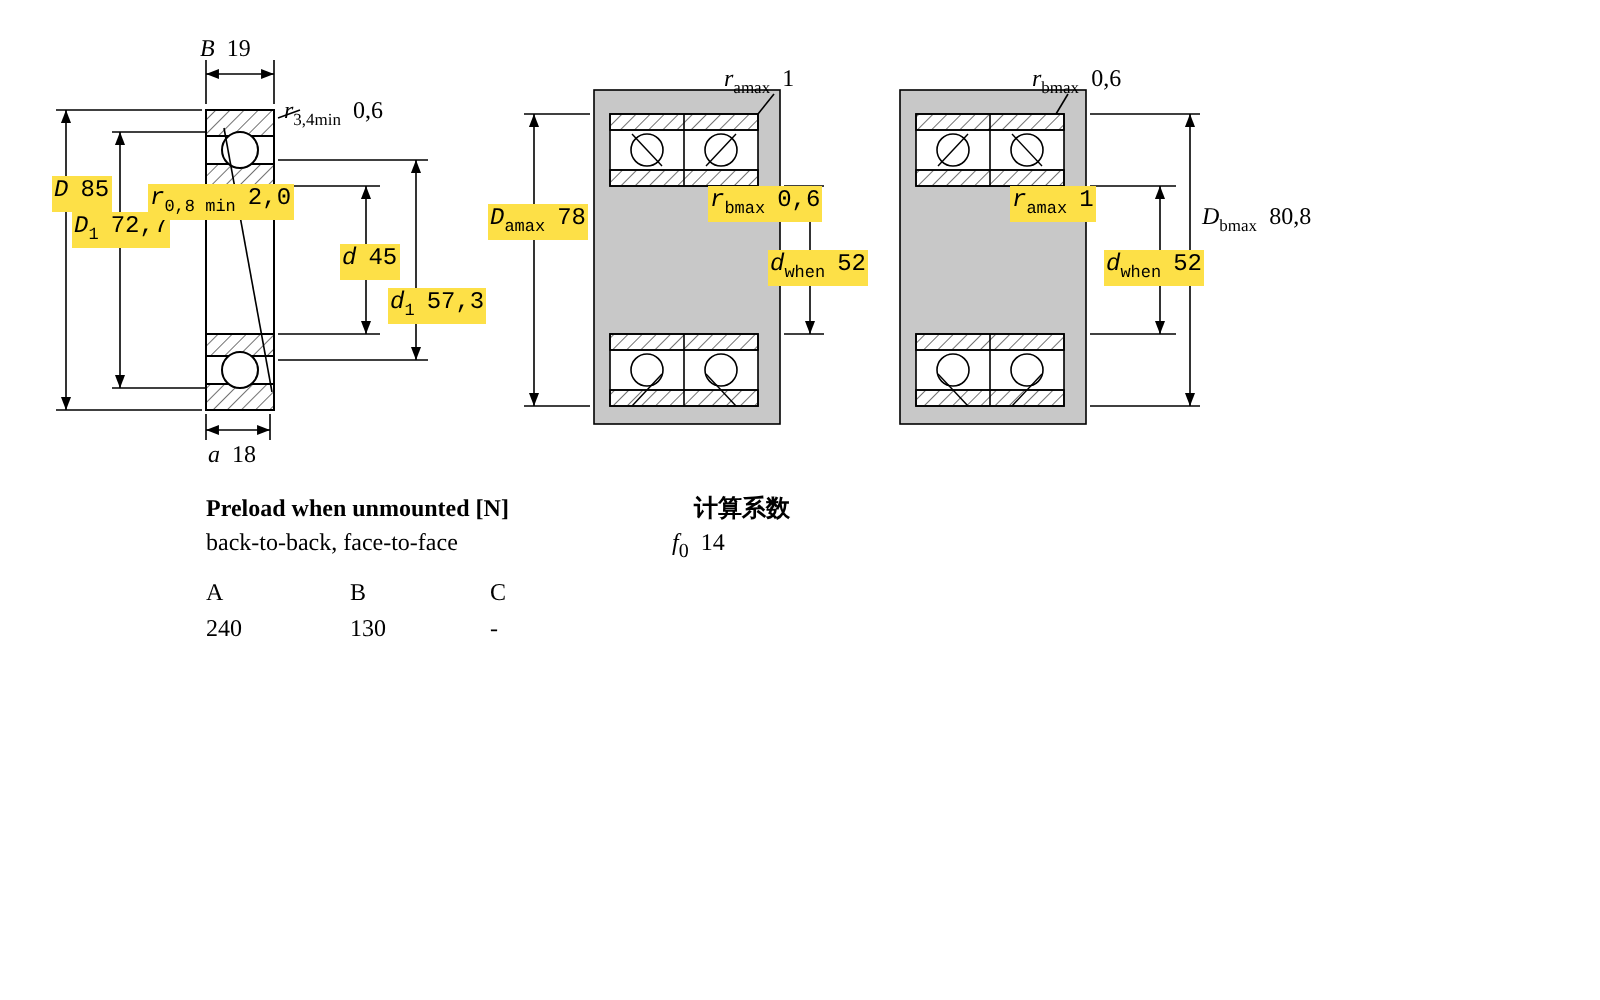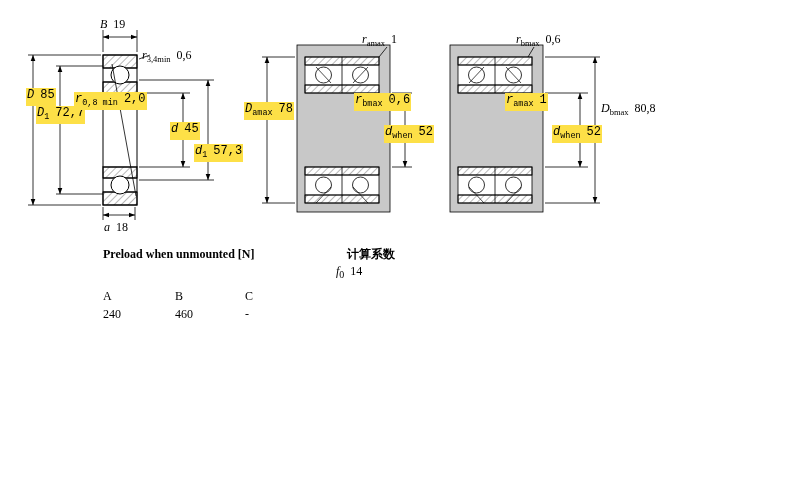--- a/index.html
+++ b/index.html
@@ -212,27 +212,28 @@
     <span class="sym">r</span><sub>amax</sub><span class="v">1</span>
   </div>
   <div class="dim" style="left:601px;top:101px">
     <span class="sym">D</span><sub>bmax</sub><span class="v">80,8</span>
   </div>
   <div class="dim wbg" style="left:552px;top:125px">
     <span class="sym">d</span><sub>when</sub><span class="v">52</span>
   </div>
 
   <div class="txt bold" style="left:103px;top:247px">Preload when unmounted [N]</div>
+  <div class="txt" style="left:103px;top:264px">back-to-back, face-to-face</div>
 
   <div class="txt bold" style="left:347px;top:247px">计算系数</div>
   <div class="txt" style="left:336px;top:264px">
     <span class="sym">f</span><sub>0</sub><span class="v">14</span>
   </div>
 
   <div class="txt" style="left:103px;top:289px">A</div>
   <div class="txt" style="left:175px;top:289px">B</div>
   <div class="txt" style="left:245px;top:289px">C</div>
 
   <div class="txt" style="left:103px;top:307px">240</div>
-  <div class="txt" style="left:175px;top:307px">460</div>
+  <div class="txt" style="left:175px;top:307px">130</div>
   <div class="txt" style="left:245px;top:307px">-</div>
 
 </div>
 
 </body></html>

